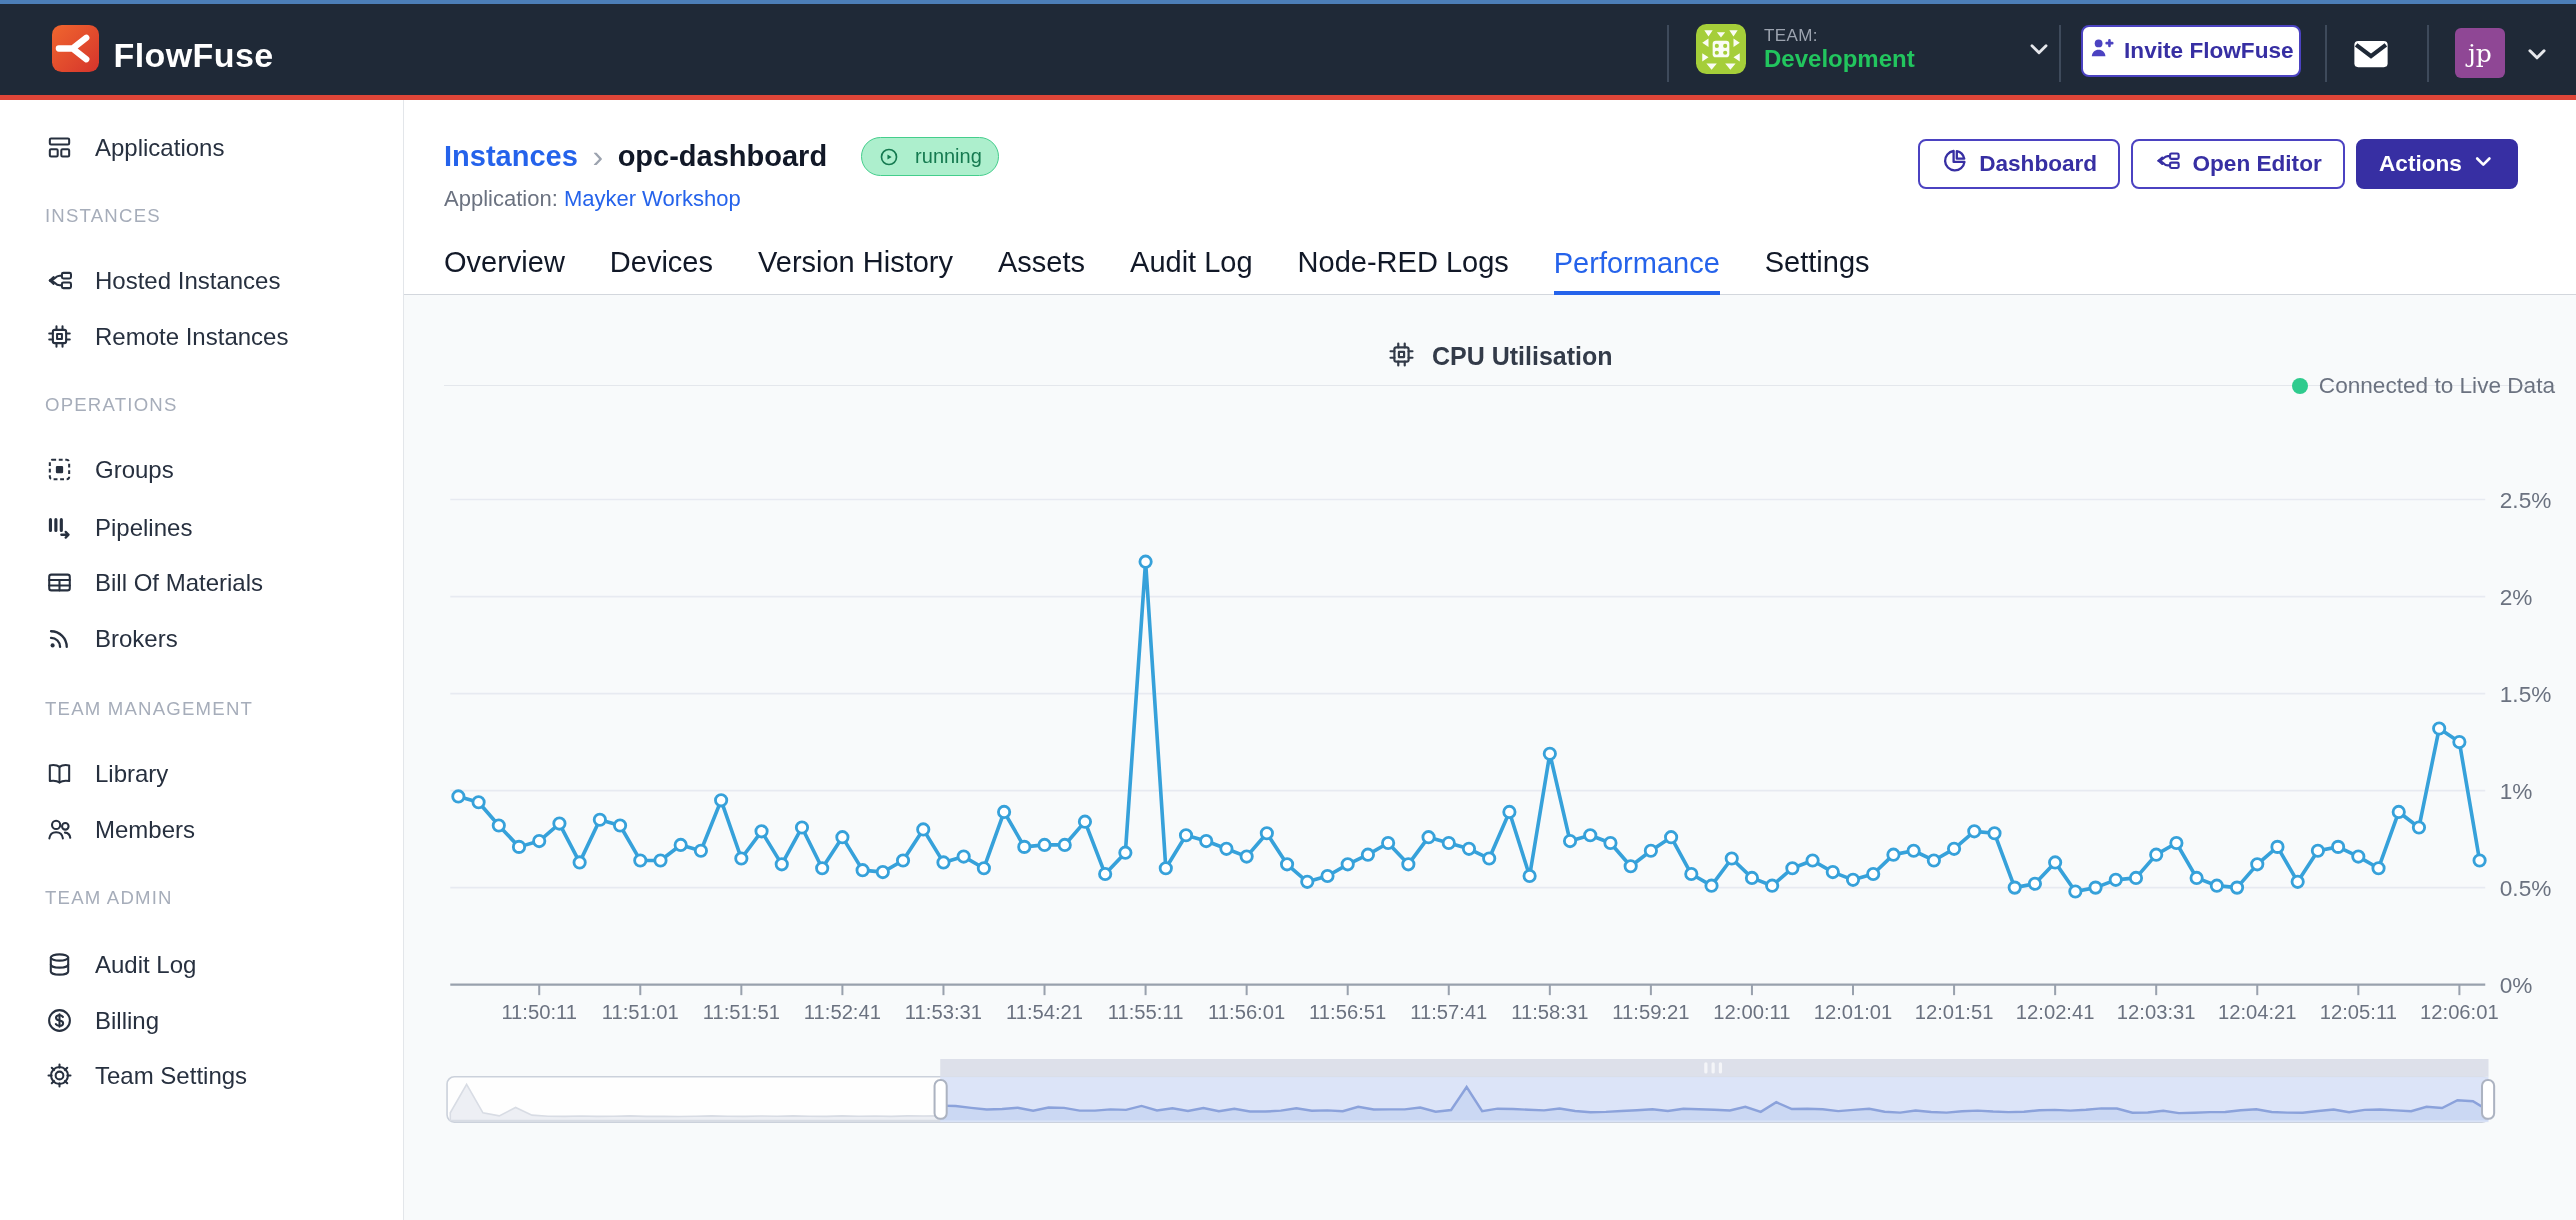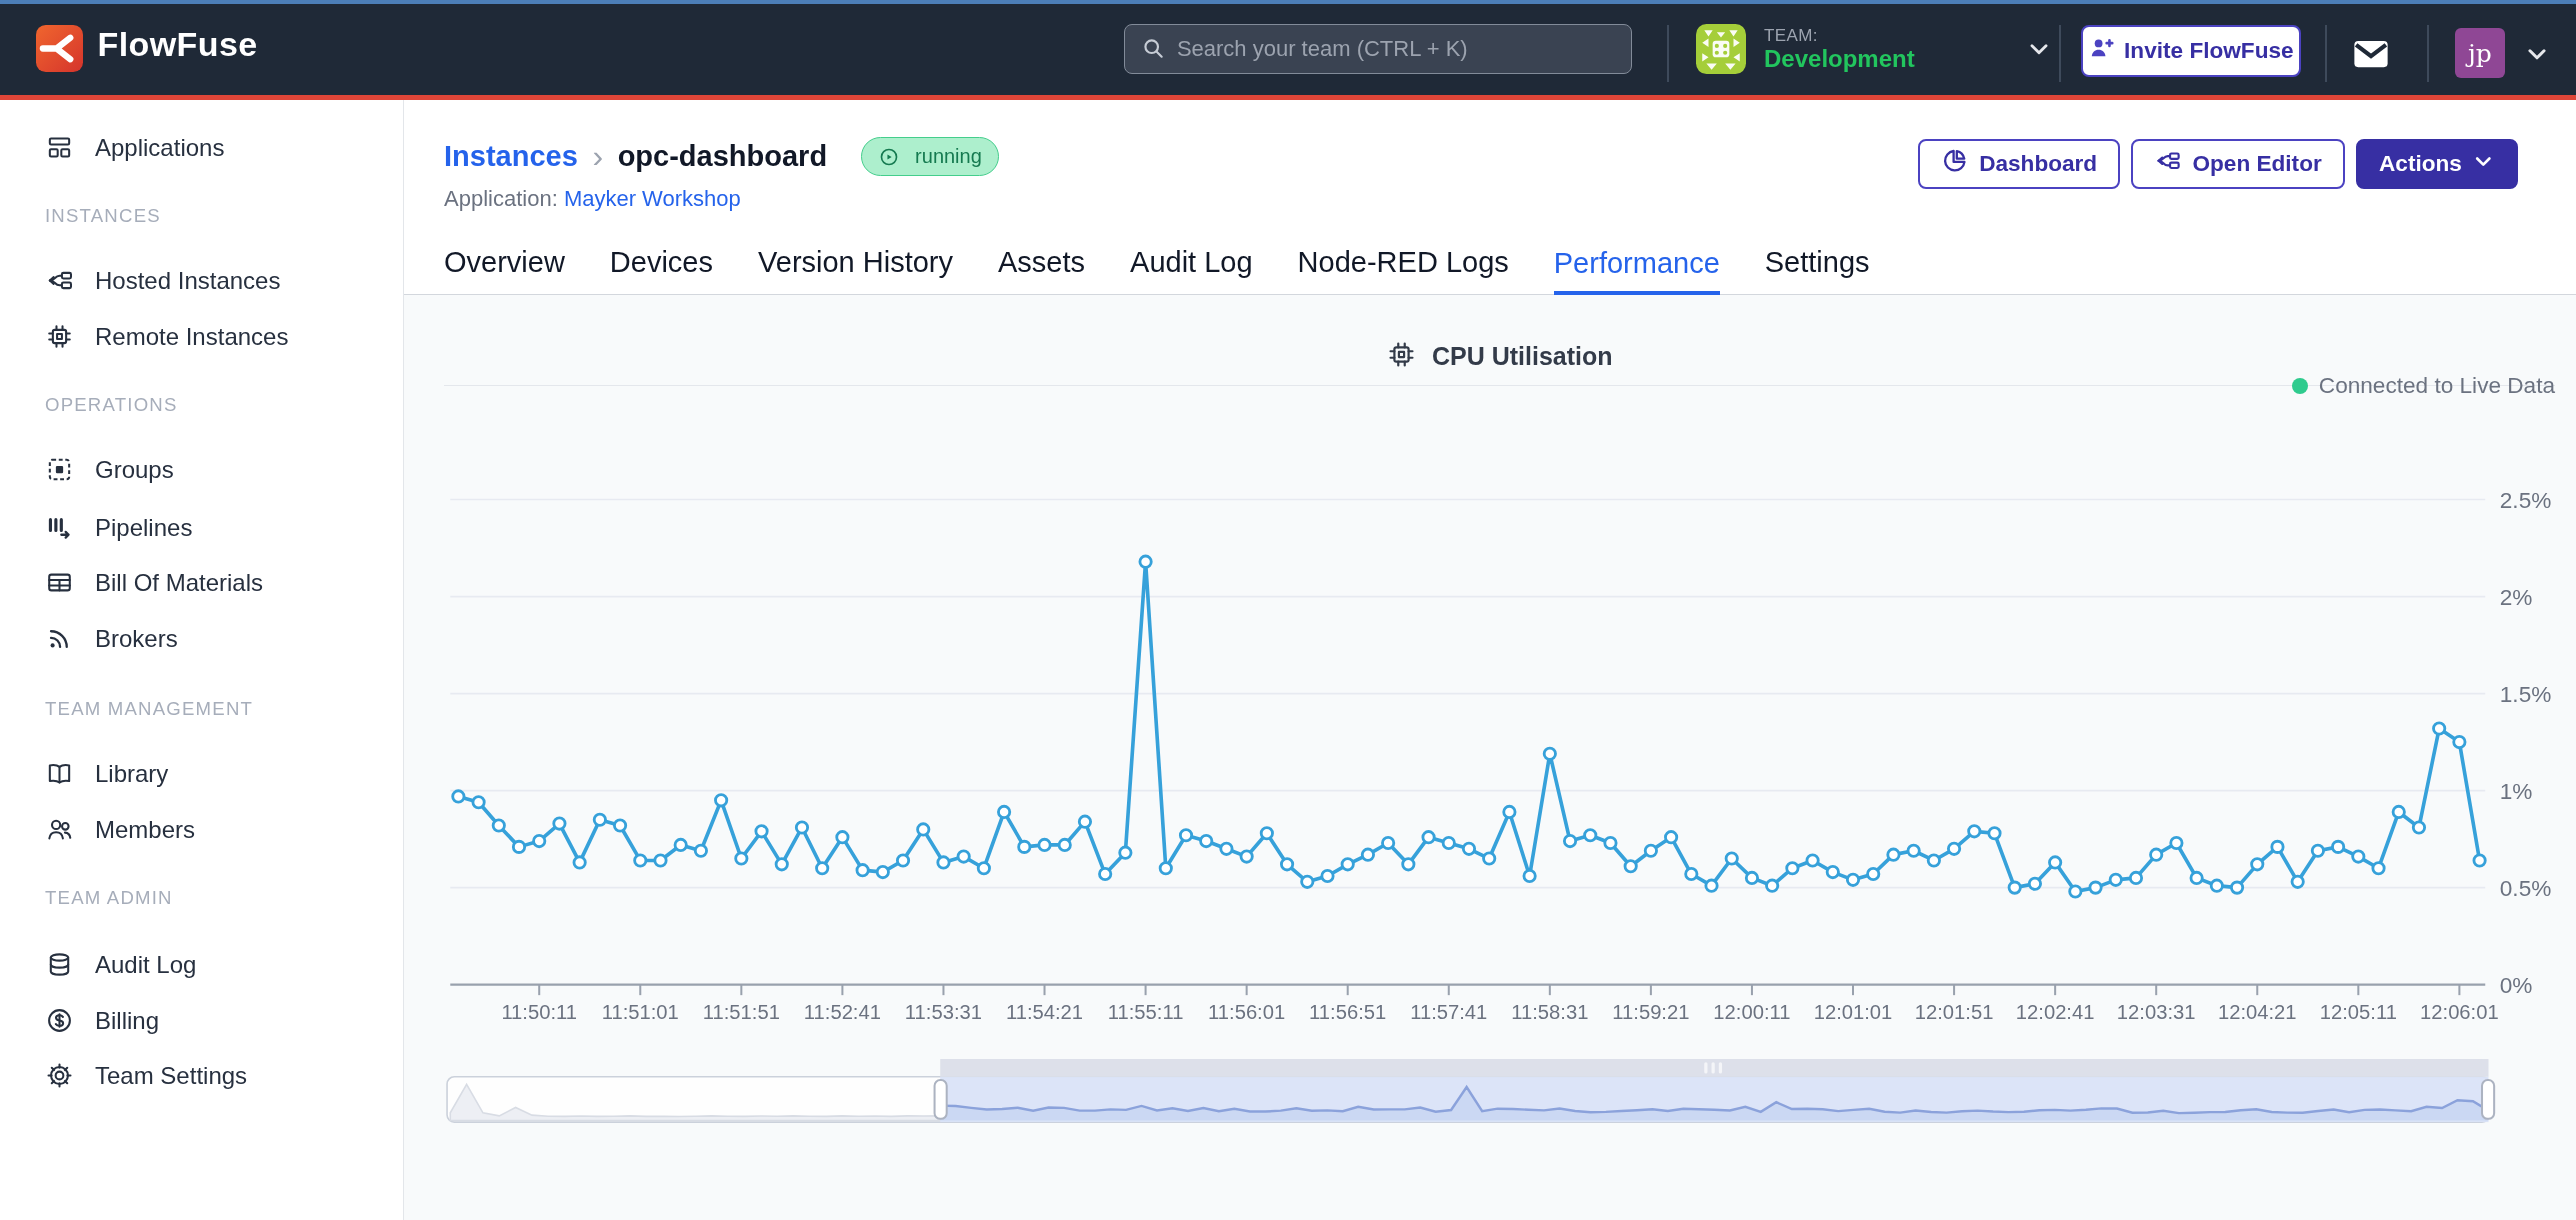--- a/index.html
+++ b/index.html
@@ -2,21 +2,21 @@
 <html style="font-size:13px"><head>
 <meta charset="utf-8">
 <style>
   * { margin:0; padding:0; box-sizing:border-box; }
   html,body { width:2576px; height:1221px; font-family:"Liberation Sans",sans-serif; background:#fff; overflow:hidden; }
   #app { position:relative; width:2576px; height:1221px; }
 
   
   .topbar { position:absolute; left:0; top:0; width:100%; height:100px; background:#1F2937;
             border-top:4px solid #4C7EB8; border-bottom:5.7px solid #DF4538; }
-  .brand { position:absolute; left:24px; top:21px; display:flex; align-items:flex-start; gap:14.6px;padding-left:12px; }
+  .brand { position:absolute; left:40px; top:21px; display:flex; align-items:flex-end; gap:14.6px;padding-left:12px; }
   .brand-name { color:#fff; font-size:34px; font-weight:bold; letter-spacing:0.4px; }
   .searchbox { position:absolute; left:1124px; top:20px; width:508px; height:50px; background:#3A4352;
                border:1.6px solid #828B99; border-radius:8px; display:flex; align-items:center; padding:0 14.6px; gap:11.3px; }
   .searchbox input { flex:1; background:transparent; border:none; outline:none; color:#C6CCD5;
                      font-size:22px; font-family:"Liberation Sans",sans-serif; }
   .searchbox input::placeholder { color:#9CA3AF; }
   .teamblock { position:absolute; left:1696px; top:20px; width:356px; height:52px; display:flex; align-items:center; gap:18px; cursor:pointer; }
   .team-texts { display:flex; flex-direction:column; line-height:1.1; }
   .team-label { color:#9CA3AF; font-size:17px; letter-spacing:0.4px; }
   .team-name  { color:#22c55e; font-size:24px; font-weight:bold; }
@@ -82,29 +82,20 @@
                 <stop offset="1" stop-color="#D5342C"></stop>
           </linearGradient>
             </defs>
           <rect width="24" height="24" rx="5" fill="url(#lg)"></rect>
           <path d="M3.5 12H10 M17.5 6.5L10.5 12l7 5.5" stroke="#fff" stroke-width="3.2" fill="none" stroke-linecap="round" stroke-linejoin="round"></path>
         </svg>
       </span>
       <span class="brand-name">FlowFuse</span>
     </div>
 
-    <div class="searchbox">
-      <span>
-        <svg width="26" height="26" viewBox="0 0 24 24" fill="none" stroke="#C6CCD5" stroke-width="2" stroke-linecap="round">
-          <circle cx="10.8" cy="10.8" r="5.8"></circle>
-            <path d="M15.2 15.2L20 20"></path>
-        </svg>
-      </span>
-      <input type="text" placeholder="Search your team (CTRL + K)" style="">
-    </div>
 
     <div class="nav-sep" style="left:1667px"></div>
 
     <div class="teamblock">
       <span>
         <svg width="50" height="50" viewBox="0 0 24 24">
           <rect width="24" height="24" rx="5" fill="#A5CE39"></rect>
           <g fill="#fff" opacity="0.95">
             <path d="M4 3h4l-2 3zM16 3h4l-2 3zM10 4h4l-2 2.5z"></path>
             <path d="M3 9l3-2v4zM21 9l-3-2v4z"></path>

